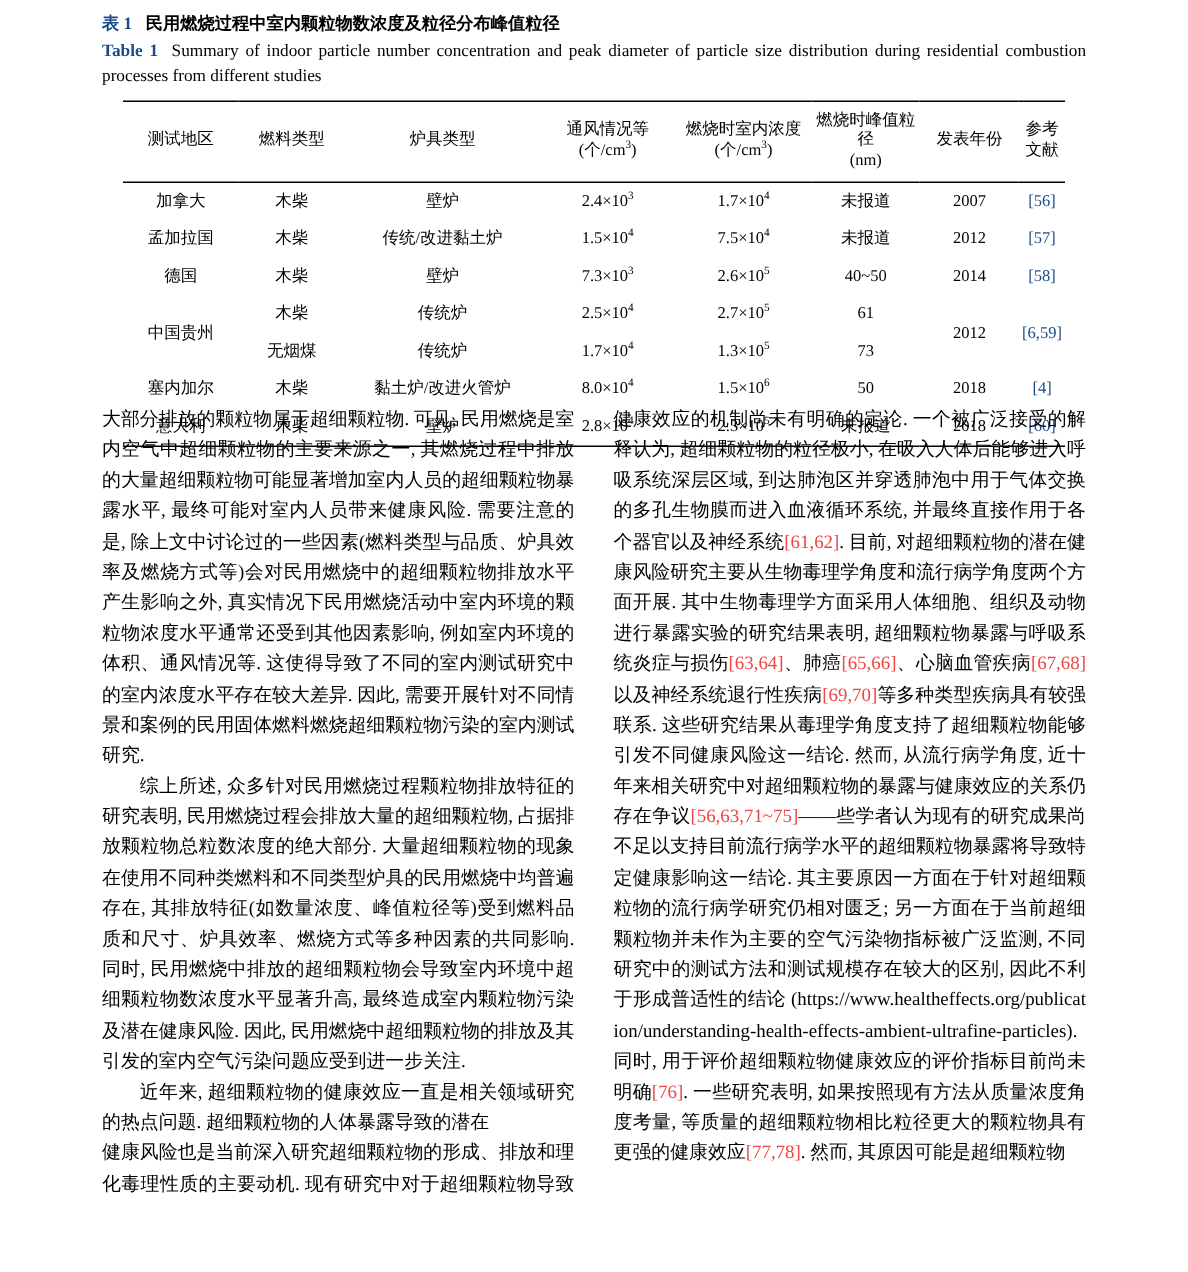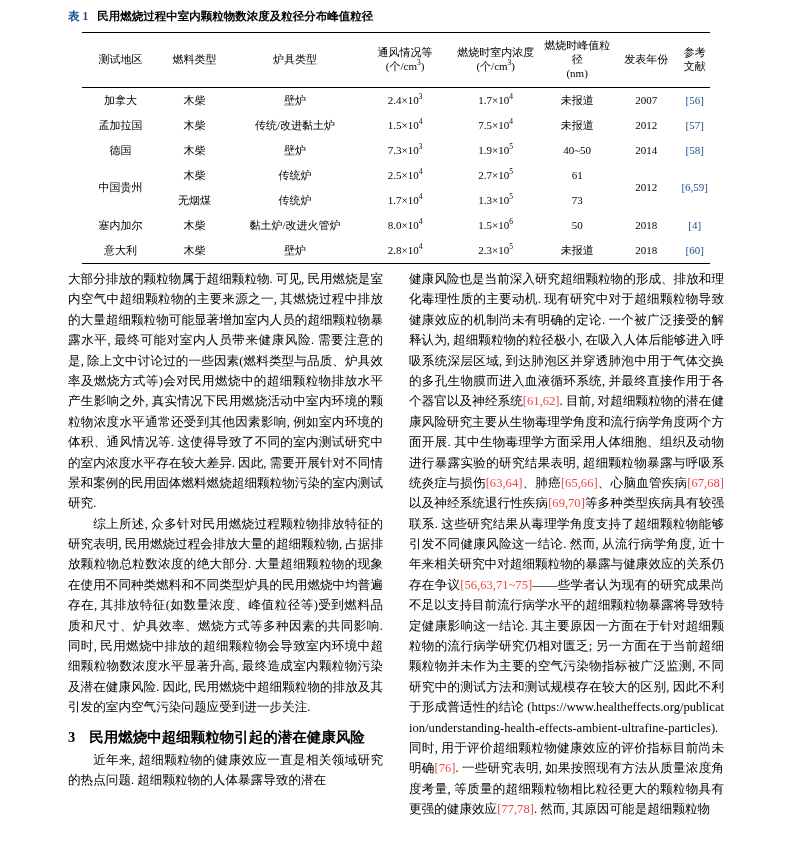--- a/index.html
+++ b/index.html
@@ -133,20 +133,23 @@
 </style>
 </head>
 <body>
 
 <div class="page">
 
   <div class="content">
 
     <div class="cap-line cap-zh">
       <span class="cap-label">表 1</span><span class="cap-text">民用燃烧过程中室内颗粒物数浓度及粒径分布峰值粒径</span>
+    </div>
+    <div class="cap-line cap-en">
+      <span class="cap-label">Table 1</span><span class="cap-text">Summary of indoor particle number concentration and peak diameter of particle size distribution during residential combustion processes from different studies</span>
     </div>
 
     <div class="tbl-wrap">
       <table class="data">
         <colgroup>
           <col class="col-region">
             <col class="col-fuel">
             <col class="col-stove">
           <col class="col-bg">
             <col class="col-burn">
@@ -194,21 +197,21 @@
             <td><span>7.5×10</span><sup>4</sup></td>
             <td>未报道</td>
             <td>2012</td>
             <td class="ref">[57]</td>
           </tr>
           <tr>
             <td>德国</td>
             <td>木柴</td>
             <td>壁炉</td>
             <td><span>7.3×10</span><sup>3</sup></td>
-            <td><span>1.9×10</span><sup>5</sup></td>
+            <td><span>2.6×10</span><sup>5</sup></td>
             <td>40~50</td>
             <td>2014</td>
             <td class="ref">[58]</td>
           </tr>
           <tr>
             <td rowspan="2">中国贵州</td>
             <td>木柴</td>
             <td>传统炉</td>
             <td><span>2.5×10</span><sup>4</sup></td>
             <td><span>2.7×10</span><sup>5</sup></td>
@@ -245,22 +248,19 @@
           </tr>
         </tbody>
       </table>
     </div>
   </div>
 
   <div class="columns">
     <p class="noindent">大部分排放的颗粒物属于超细颗粒物. 可见, 民用燃烧是室内空气中超细颗粒物的主要来源之一, 其燃烧过程中排放的大量超细颗粒物可能显著增加室内人员的超细颗粒物暴露水平, 最终可能对室内人员带来健康风险. 需要注意的是, 除上文中讨论过的一些因素(燃料类型与品质、炉具效率及燃烧方式等)会对民用燃烧中的超细颗粒物排放水平产生影响之外, 真实情况下民用燃烧活动中室内环境的颗粒物浓度水平通常还受到其他因素影响, 例如室内环境的体积、通风情况等. 这使得导致了不同的室内测试研究中的室内浓度水平存在较大差异. 因此, 需要开展针对不同情景和案例的民用固体燃料燃烧超细颗粒物污染的室内测试研究.</p>
     <p>综上所述, 众多针对民用燃烧过程颗粒物排放特征的研究表明, 民用燃烧过程会排放大量的超细颗粒物, 占据排放颗粒物总粒数浓度的绝大部分. 大量超细颗粒物的现象在使用不同种类燃料和不同类型炉具的民用燃烧中均普遍存在, 其排放特征(如数量浓度、峰值粒径等)受到燃料品质和尺寸、炉具效率、燃烧方式等多种因素的共同影响. 同时, 民用燃烧中排放的超细颗粒物会导致室内环境中超细颗粒物数浓度水平显著升高, 最终造成室内颗粒物污染及潜在健康风险. 因此, 民用燃烧中超细颗粒物的排放及其引发的室内空气污染问题应受到进一步关注.</p>
 
-    <h2 class="sec">
-      <span class="num">3</span><span class="ttl">民用燃烧中超细颗粒物引起的潜在健康风险</span>
-    </h2>
 
     <p>近年来, 超细颗粒物的健康效应一直是相关领域研究的热点问题. 超细颗粒物的人体暴露导致的潜在</p>
 
     <p class="noindent"><span>健康风险也是当前深入研究超细颗粒物的形成、排放和理化毒理性质的主要动机. 现有研究中对于超细颗粒物导致健康效应的机制尚未有明确的定论. 一个被广泛接受的解释认为, 超细颗粒物的粒径极小, 在吸入人体后能够进入呼吸系统深层区域, 到达肺泡区并穿透肺泡中用于气体交换的多孔生物膜而进入血液循环系统, 并最终直接作用于各个器官以及神经系统</span><span class="cite">[61,62]</span><span>. 目前, 对超细颗粒物的潜在健康风险研究主要从生物毒理学角度和流行病学角度两个方面开展. 其中生物毒理学方面采用人体细胞、组织及动物进行暴露实验的研究结果表明, 超细颗粒物暴露与呼吸系统炎症与损伤</span><span class="cite">[63,64]</span><span>、肺癌</span><span class="cite">[65,66]</span><span>、心脑血管疾病</span><span class="cite">[67,68]</span><span>以及神经系统退行性疾病</span><span class="cite">[69,70]</span><span>等多种类型疾病具有较强联系. 这些研究结果从毒理学角度支持了超细颗粒物能够引发不同健康风险这一结论. 然而, 从流行病学角度, 近十年来相关研究中对超细颗粒物的暴露与健康效应的关系仍存在争议</span><span class="cite">[56,63,71~75]</span><span>——些学者认为现有的研究成果尚不足以支持目前流行病学水平的超细颗粒物暴露将导致特定健康影响这一结论. 其主要原因一方面在于针对超细颗粒物的流行病学研究仍相对匮乏; 另一方面在于当前超细颗粒物并未作为主要的空气污染物指标被广泛监测, 不同研究中的测试方法和测试规模存在较大的区别, 因此不利于形成普适性的结论 (</span><a class="link" href="#">https://www.healtheffects.org/publication/understanding-health-effects-ambient-ultrafine-particles</a><span>). 同时, 用于评价超细颗粒物健康效应的评价指标目前尚未明确</span><span class="cite">[76]</span><span>. 一些研究表明, 如果按照现有方法从质量浓度角度考量, 等质量的超细颗粒物相比粒径更大的颗粒物具有更强的健康效应</span><span class="cite">[77,78]</span><span>. 然而, 其原因可能是超细颗粒物</span></p>
   </div>
 
 </div>
 
 </body></html>

